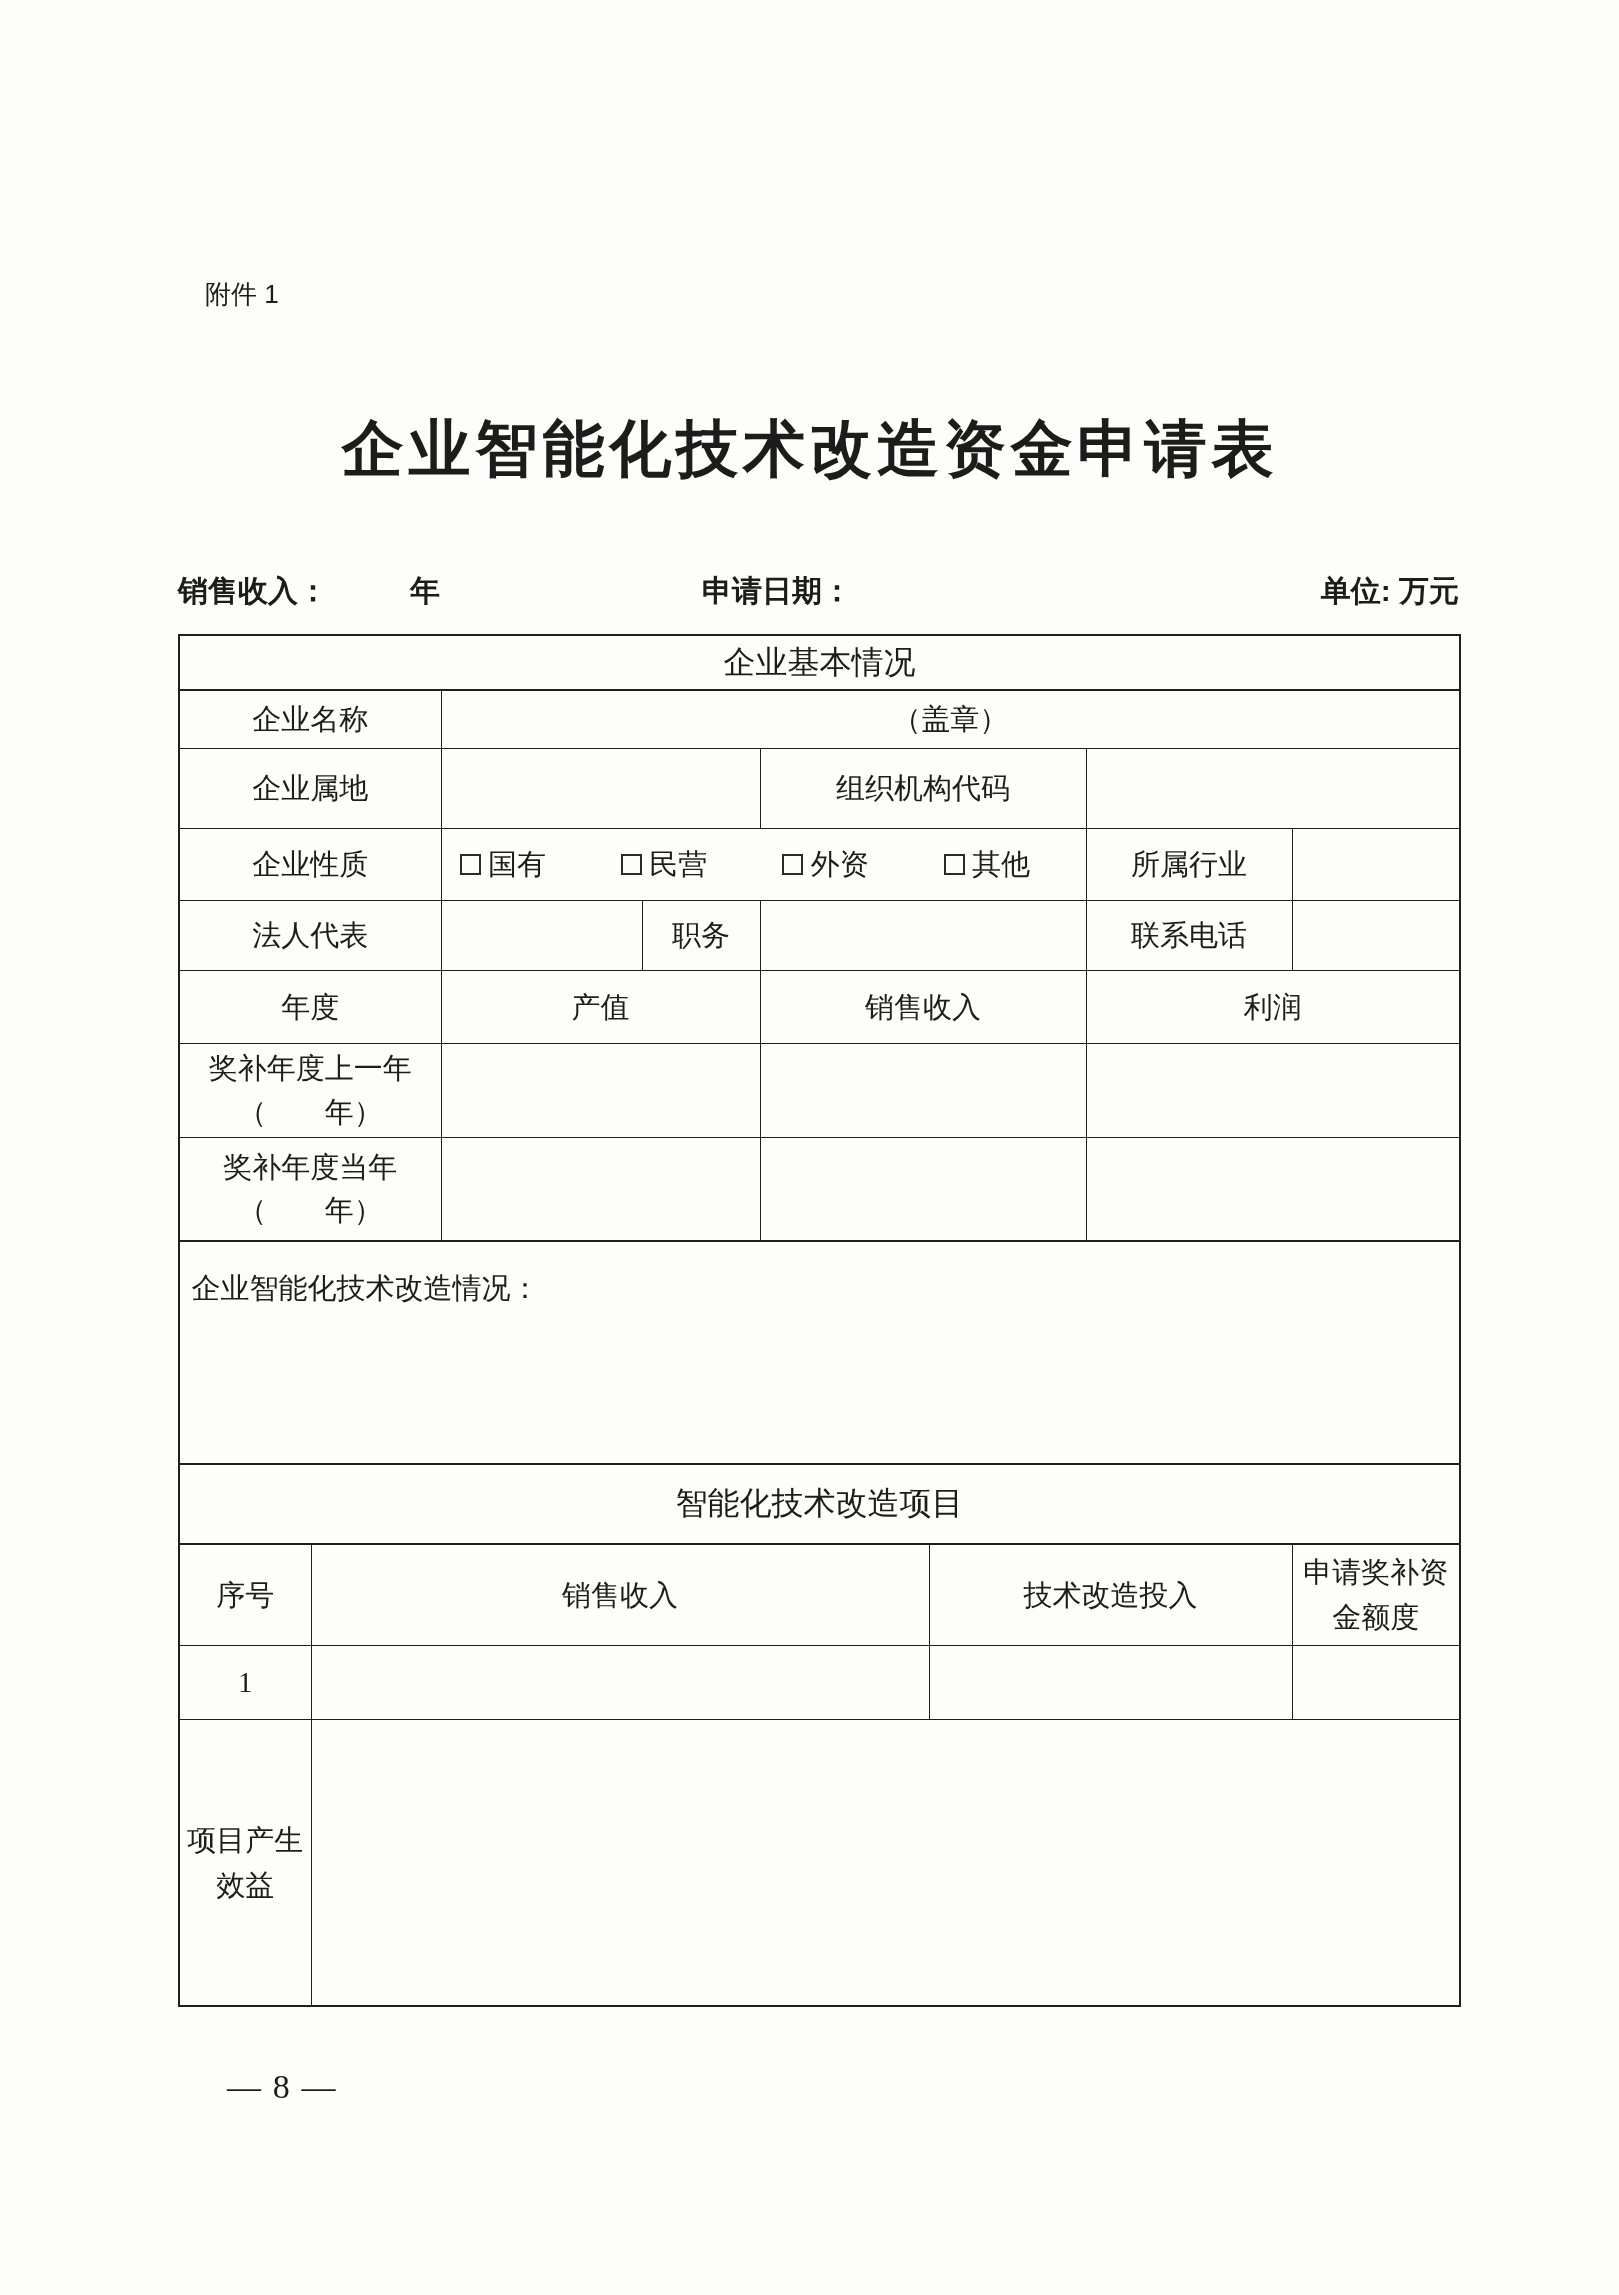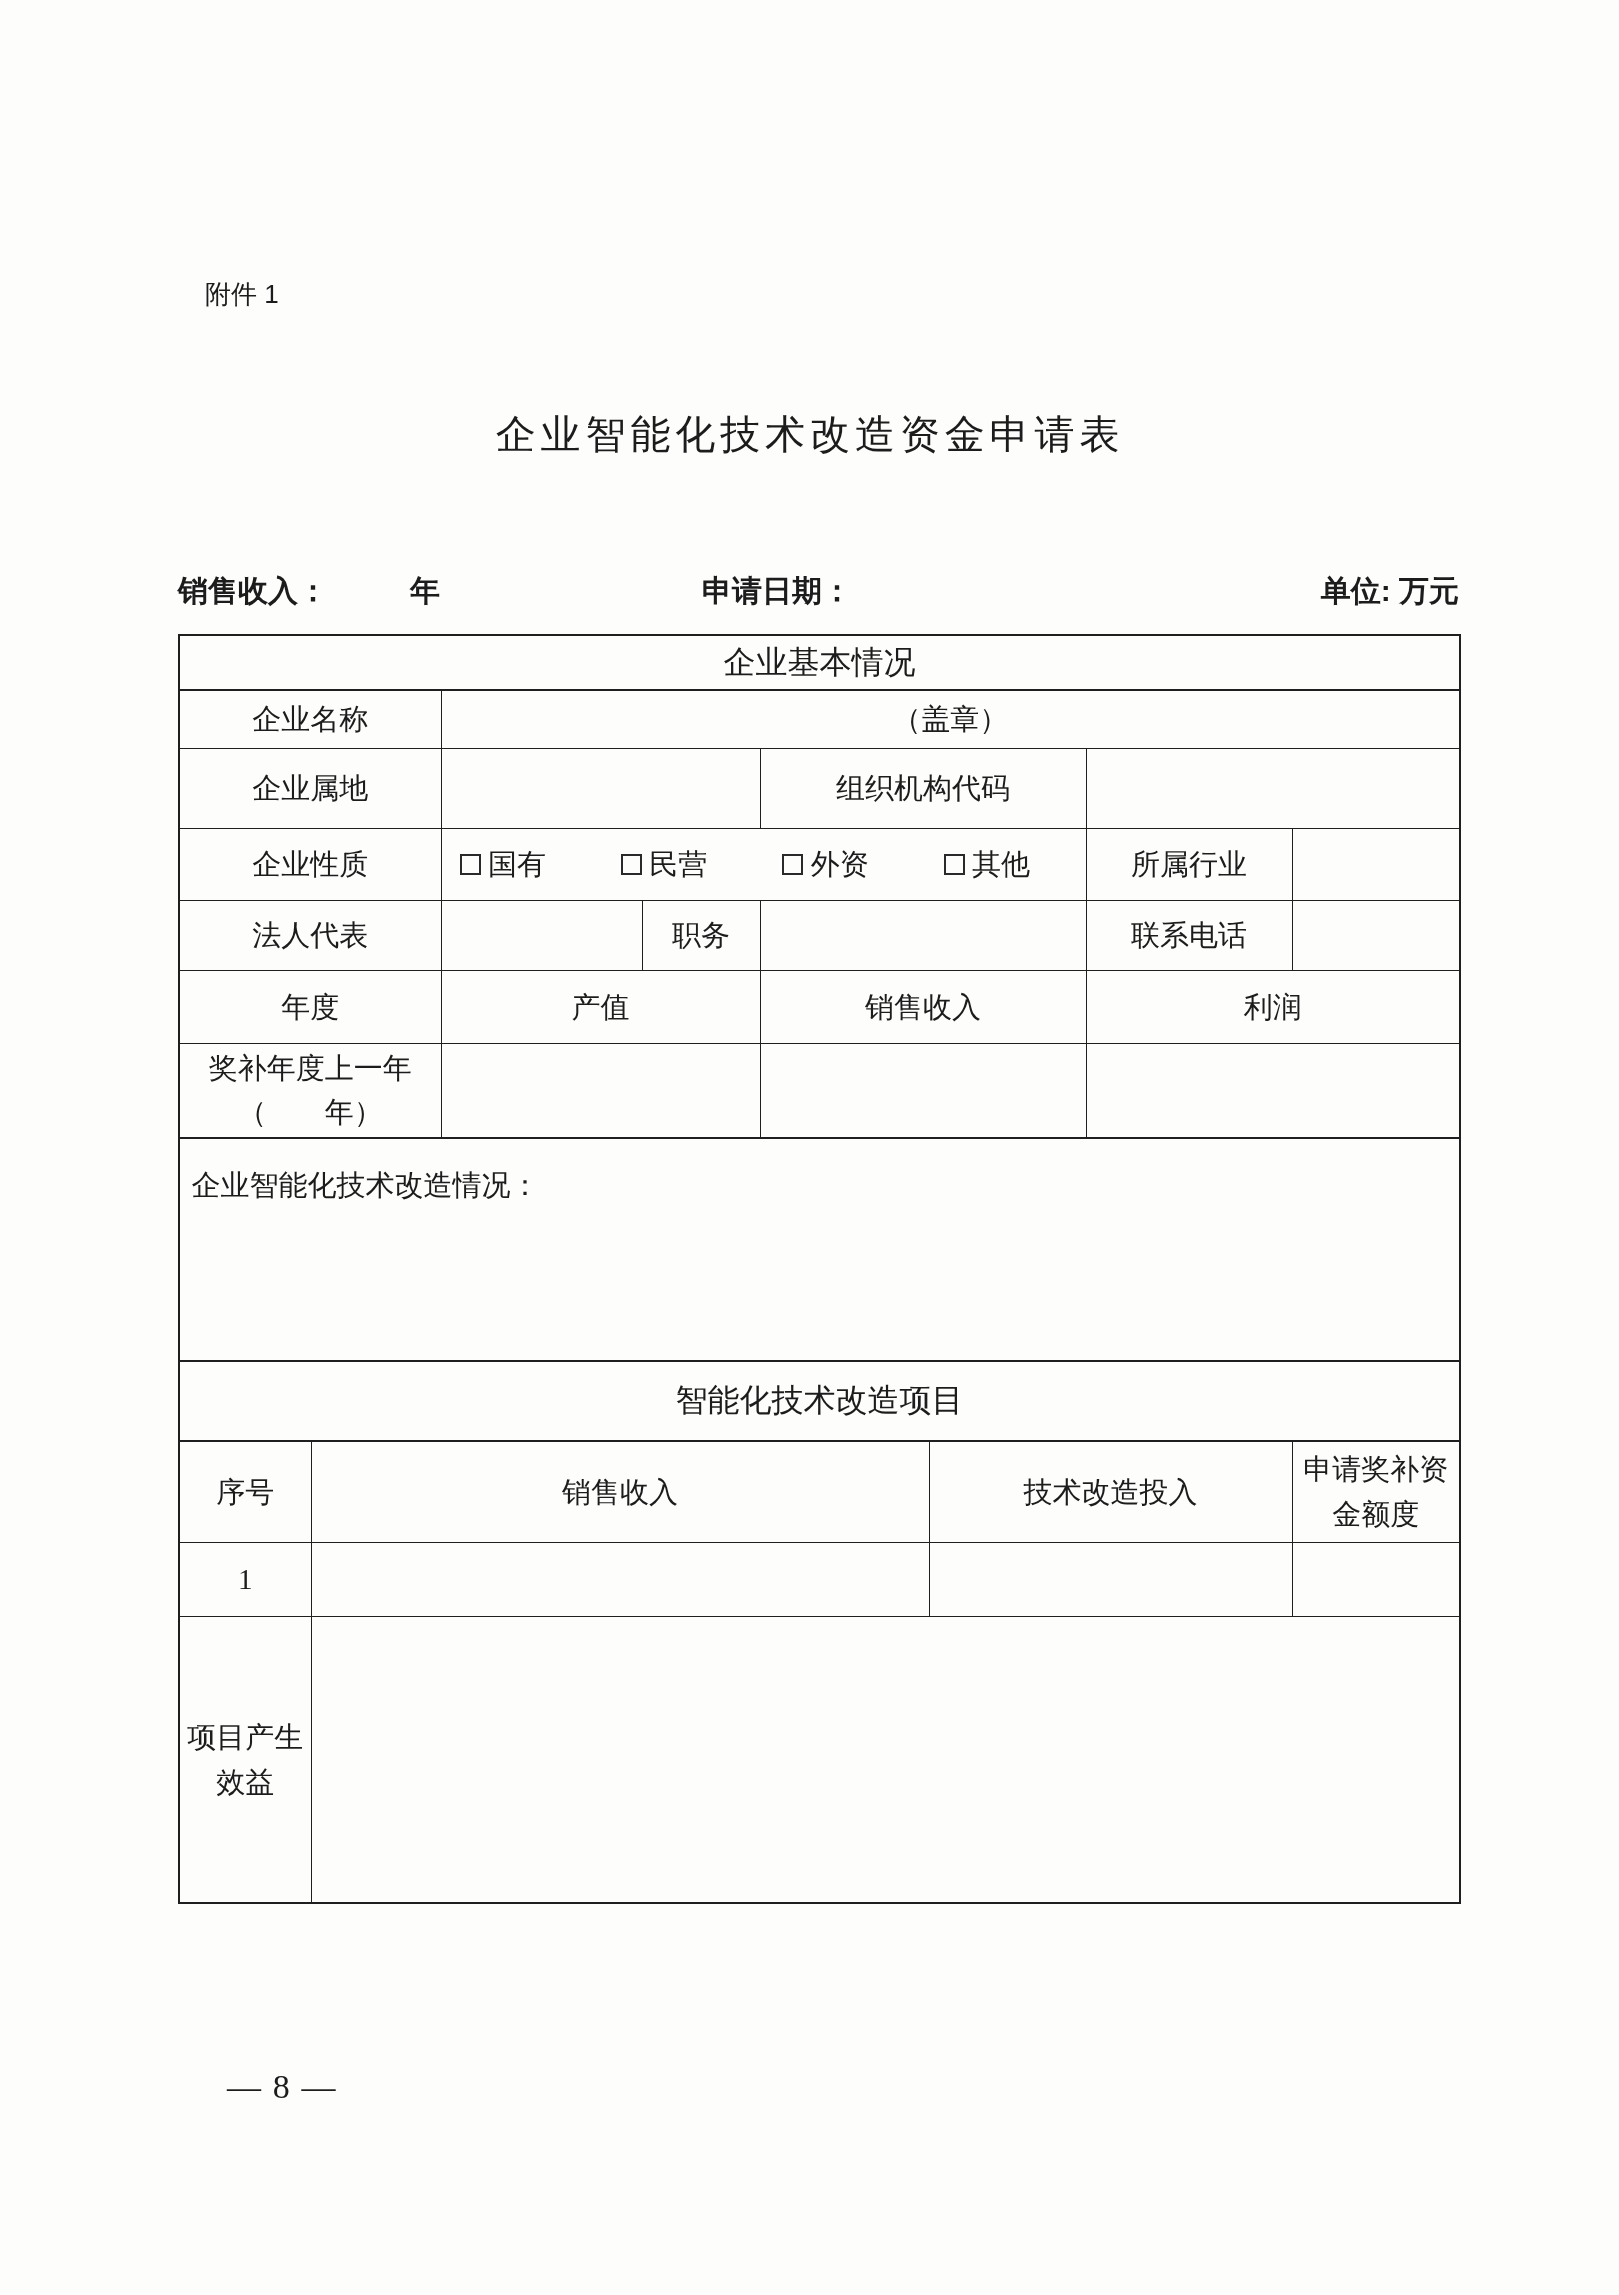--- a/index.html
+++ b/index.html
@@ -12,21 +12,21 @@
     overflow:hidden;
   }
   .attachment{
     position:absolute;left:205px;top:277px;
     font-size:26px;
     font-family:"Liberation Sans","DejaVu Sans",sans-serif;
   }
   .title{
     position:absolute;left:0;right:0;top:407px;
     margin:0;text-align:center;
-    font-size:40px;font-weight:normal;letter-spacing:4.9px;
+    font-size:62px;font-weight:bold;letter-spacing:4.9px;
     font-family:"Liberation Serif","DejaVu Serif",serif;
   }
   .meta-row{
     position:absolute;left:178px;top:571px;width:1281px;
     display:flex;align-items:baseline;
     font-size:30px;font-weight:bold;
     font-family:"Liberation Sans","DejaVu Sans",sans-serif;
   }
   .meta-left{flex:0 0 524px;display:flex;}
   .meta-year{margin-left:82px;}
@@ -162,20 +162,29 @@
     <tr class="r7" style="height:94px">
       <td colspan="2" class="two-line">
         <div>奖补年度上一年</div>
         <div>（　　年）</div>
       </td>
       <td colspan="2"></td>
       <td colspan="2"></td>
       <td colspan="2"></td>
     </tr>
 
+    <tr class="r8" style="height:103px">
+      <td colspan="2" class="two-line">
+        <div>奖补年度当年</div>
+        <div>（　　年）</div>
+      </td>
+      <td colspan="2"></td>
+      <td colspan="2"></td>
+      <td colspan="2"></td>
+    </tr>
 
     <tr class="r9" style="height:223px">
       <td colspan="8" class="note-cell">
         <span>企业智能化技术改造情况：</span>
       </td>
     </tr>
 
     <tr class="r10" style="height:80px">
       <td colspan="8">智能化技术改造项目</td>
     </tr>

